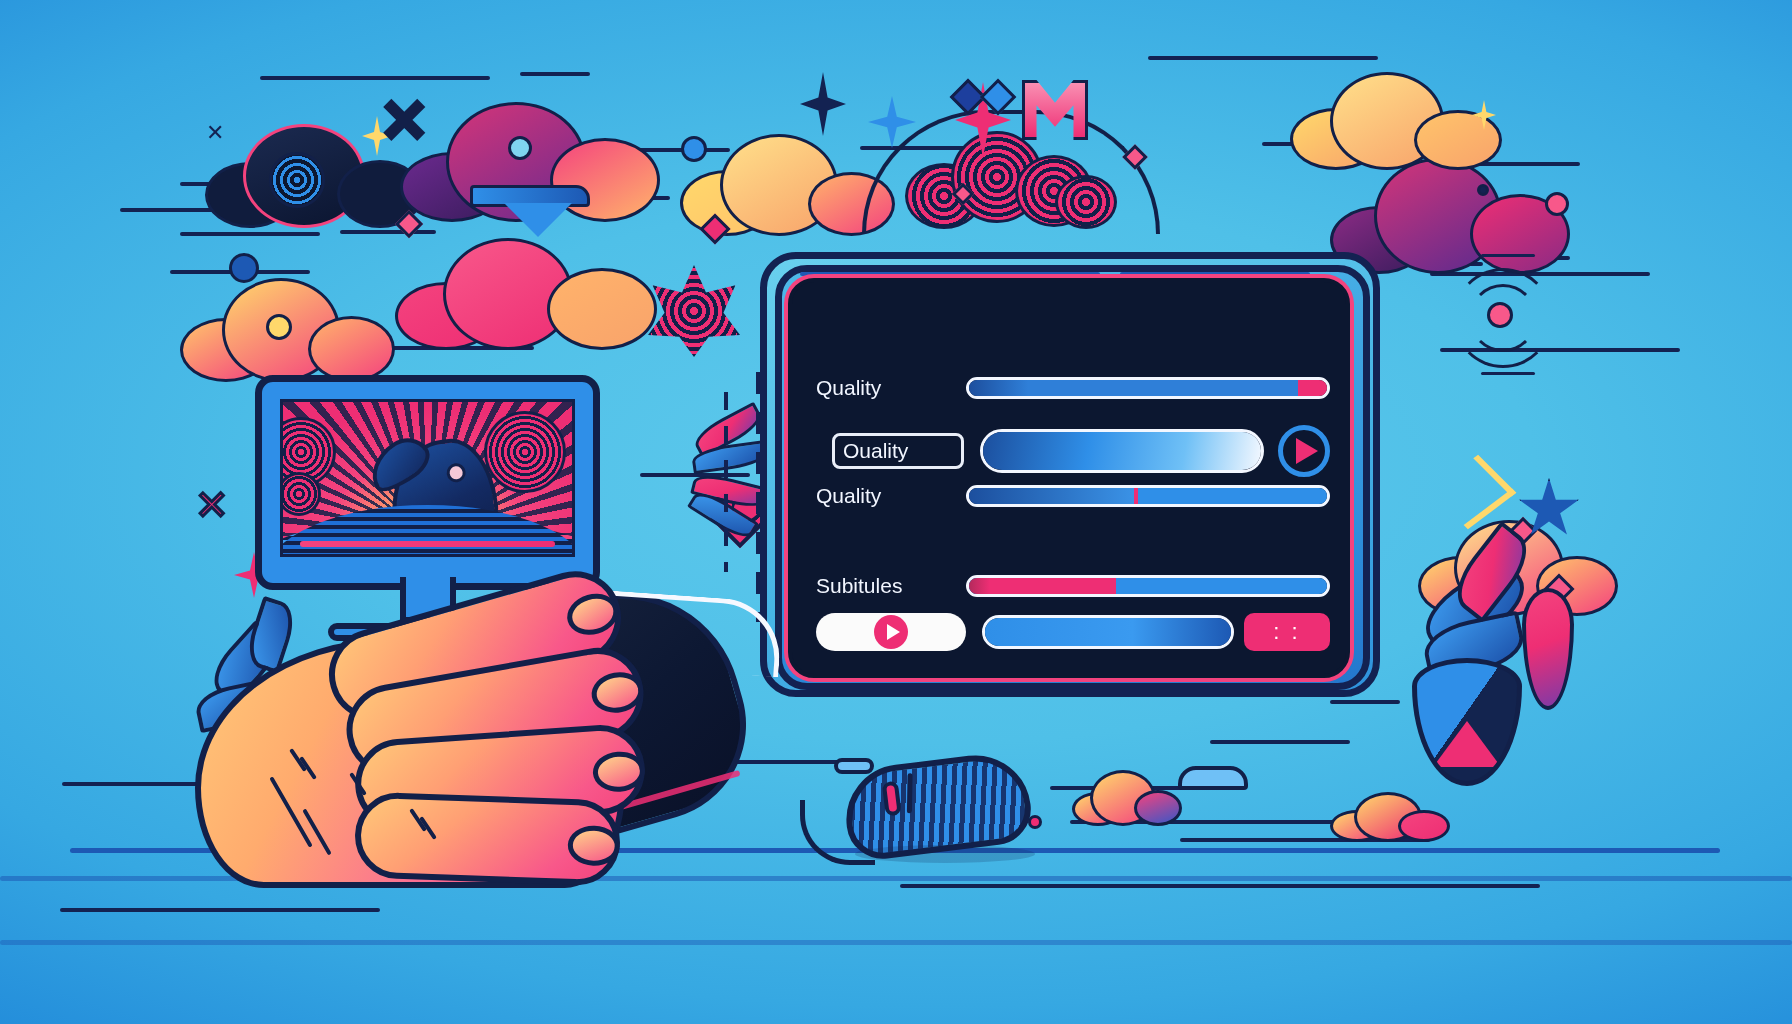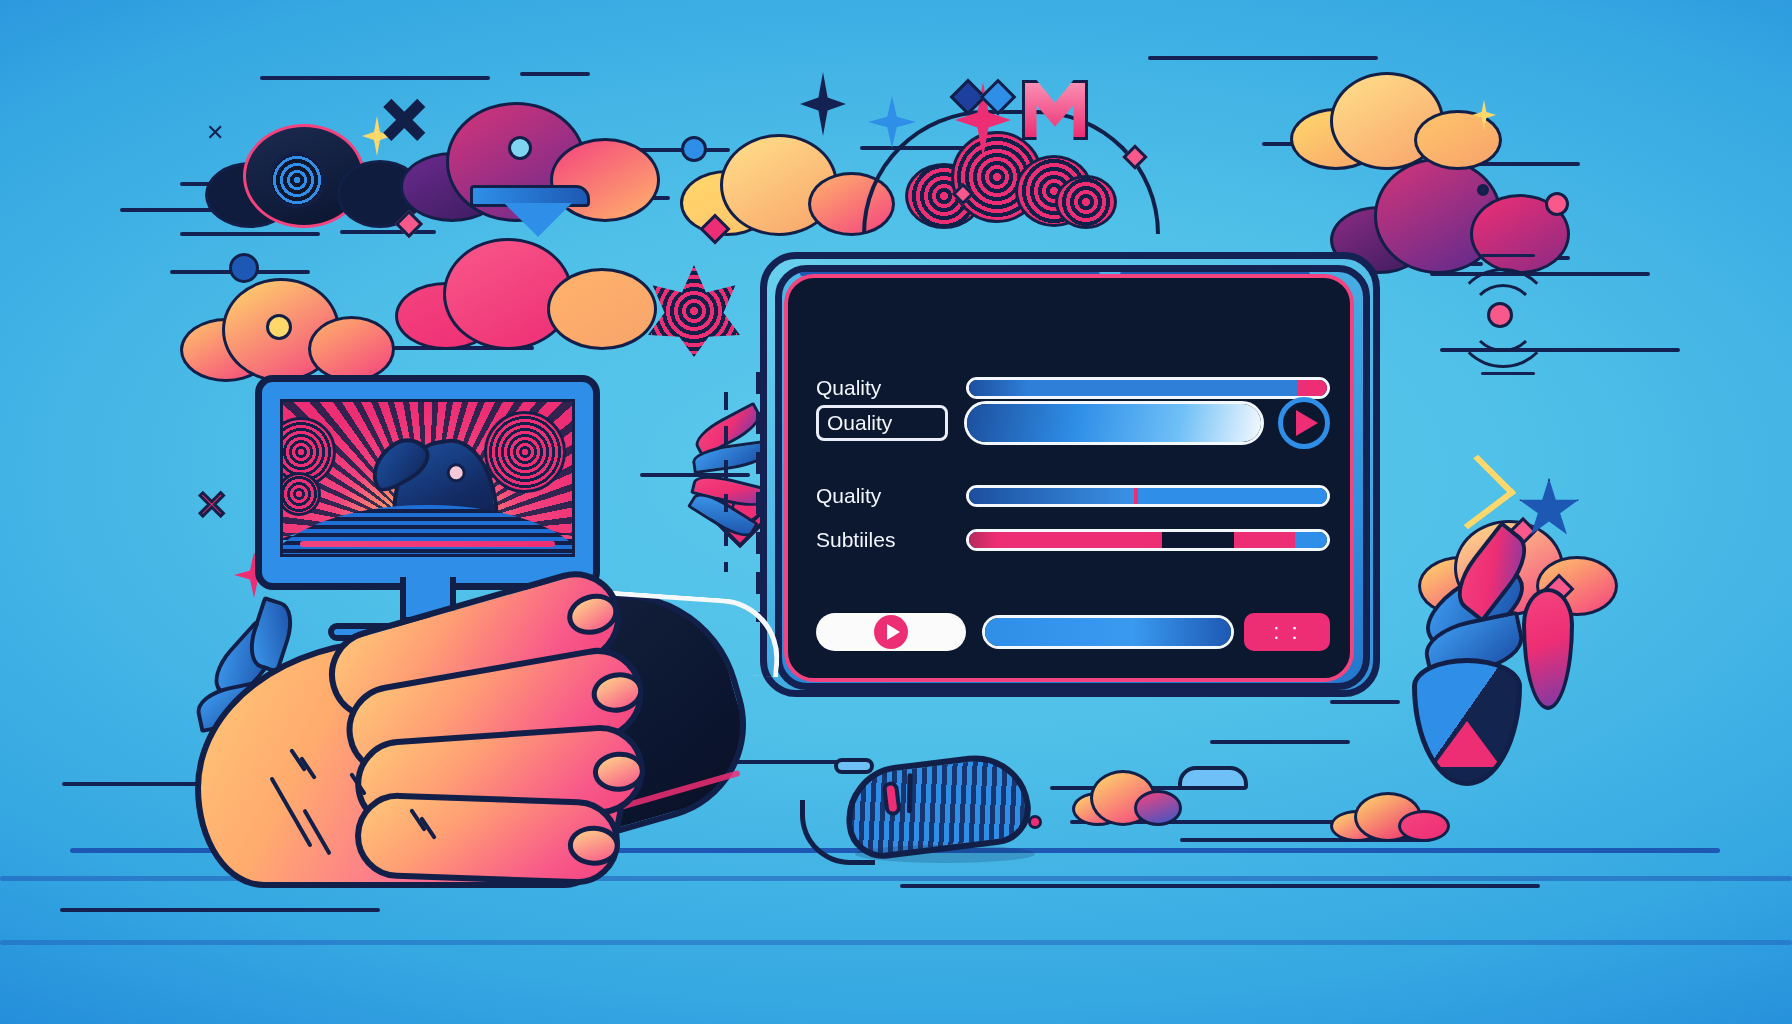--- a/index.html
+++ b/index.html
@@ -367,49 +367,47 @@
 
 
     <div class="row" style="top:88px;">
       <div class="rlabel">Quality</div>
       <div class="bar">
         <div class="seg" style="left:0;width:92%;background:linear-gradient(90deg,#1d4f9e 0%,#2f7fd8 18%,#2f7fd8 100%);"></div>
         <div class="seg" style="left:92%;right:0;background:#ee2e74;"></div>
       </div>
     </div>
 
-    <div class="row" style="top:114px;height:54px;">
+    <div class="row" style="top:142px;height:54px;margin-left:16px;">
       <div class="rlabel boxed">Ouality</div>
       <div class="bar tall" style="margin-left:16px;">
         <div class="seg" style="left:0;right:0;background:linear-gradient(100deg,#1c4f9e 0%,#2f8fe8 38%,#6fc0f6 72%,#f4f8ff 100%);"></div>
       </div>
       <div class="play-circle">
         <div class="play-tri"></div>
       </div>
     </div>
 
     <div class="row" style="top:196px;">
       <div class="rlabel">Quality</div>
       <div class="bar">
         <div class="seg" style="left:0;width:46%;background:linear-gradient(90deg,#1c4f9e,#3a92e6);"></div>
         <div class="seg" style="left:46%;width:1.2%;background:#ee2e74;"></div>
         <div class="seg" style="left:47.2%;right:0;background:#2f8fe8;"></div>
       </div>
     </div>
 
-    <div class="row" style="top:240px;">
-      <div class="rlabel">Subtiiles</div>
+
+    <div class="row" style="top:286px;">
+      <div class="rlabel">Subitules</div>
       <div class="bar">
         <div class="seg" style="left:0;right:0;background:#2f8fe8;"></div>
-        <div class="seg" style="left:0;width:54%;background:linear-gradient(90deg,#b42a5c 0%,#ee2e74 14%,#ee2e74 100%);"></div>
-        <div class="seg" style="left:54%;width:20%;background:#0c1730;"></div>
-        <div class="seg" style="left:74%;width:17%;background:#ee2e74;"></div>
-      </div>
-    </div>
-
+        <div class="seg" style="left:0;width:41%;background:linear-gradient(90deg,#b42a5c 0%,#ee2e74 14%,#ee2e74 100%);"></div>
+      </div>
+    </div>
 
     <div class="row" style="top:330px;height:40px;">
       <div class="pill-white">
         <div class="play-sm">
             <i></i>
           </div>
       </div>
       <div class="bar" style="margin-left:16px;height:34px;border-radius:19px;">
         <div class="seg" style="left:0;right:0;background:linear-gradient(90deg,#2f8fe8 0%,#3a9af0 60%,#1d59b4 100%);"></div>
       </div>

